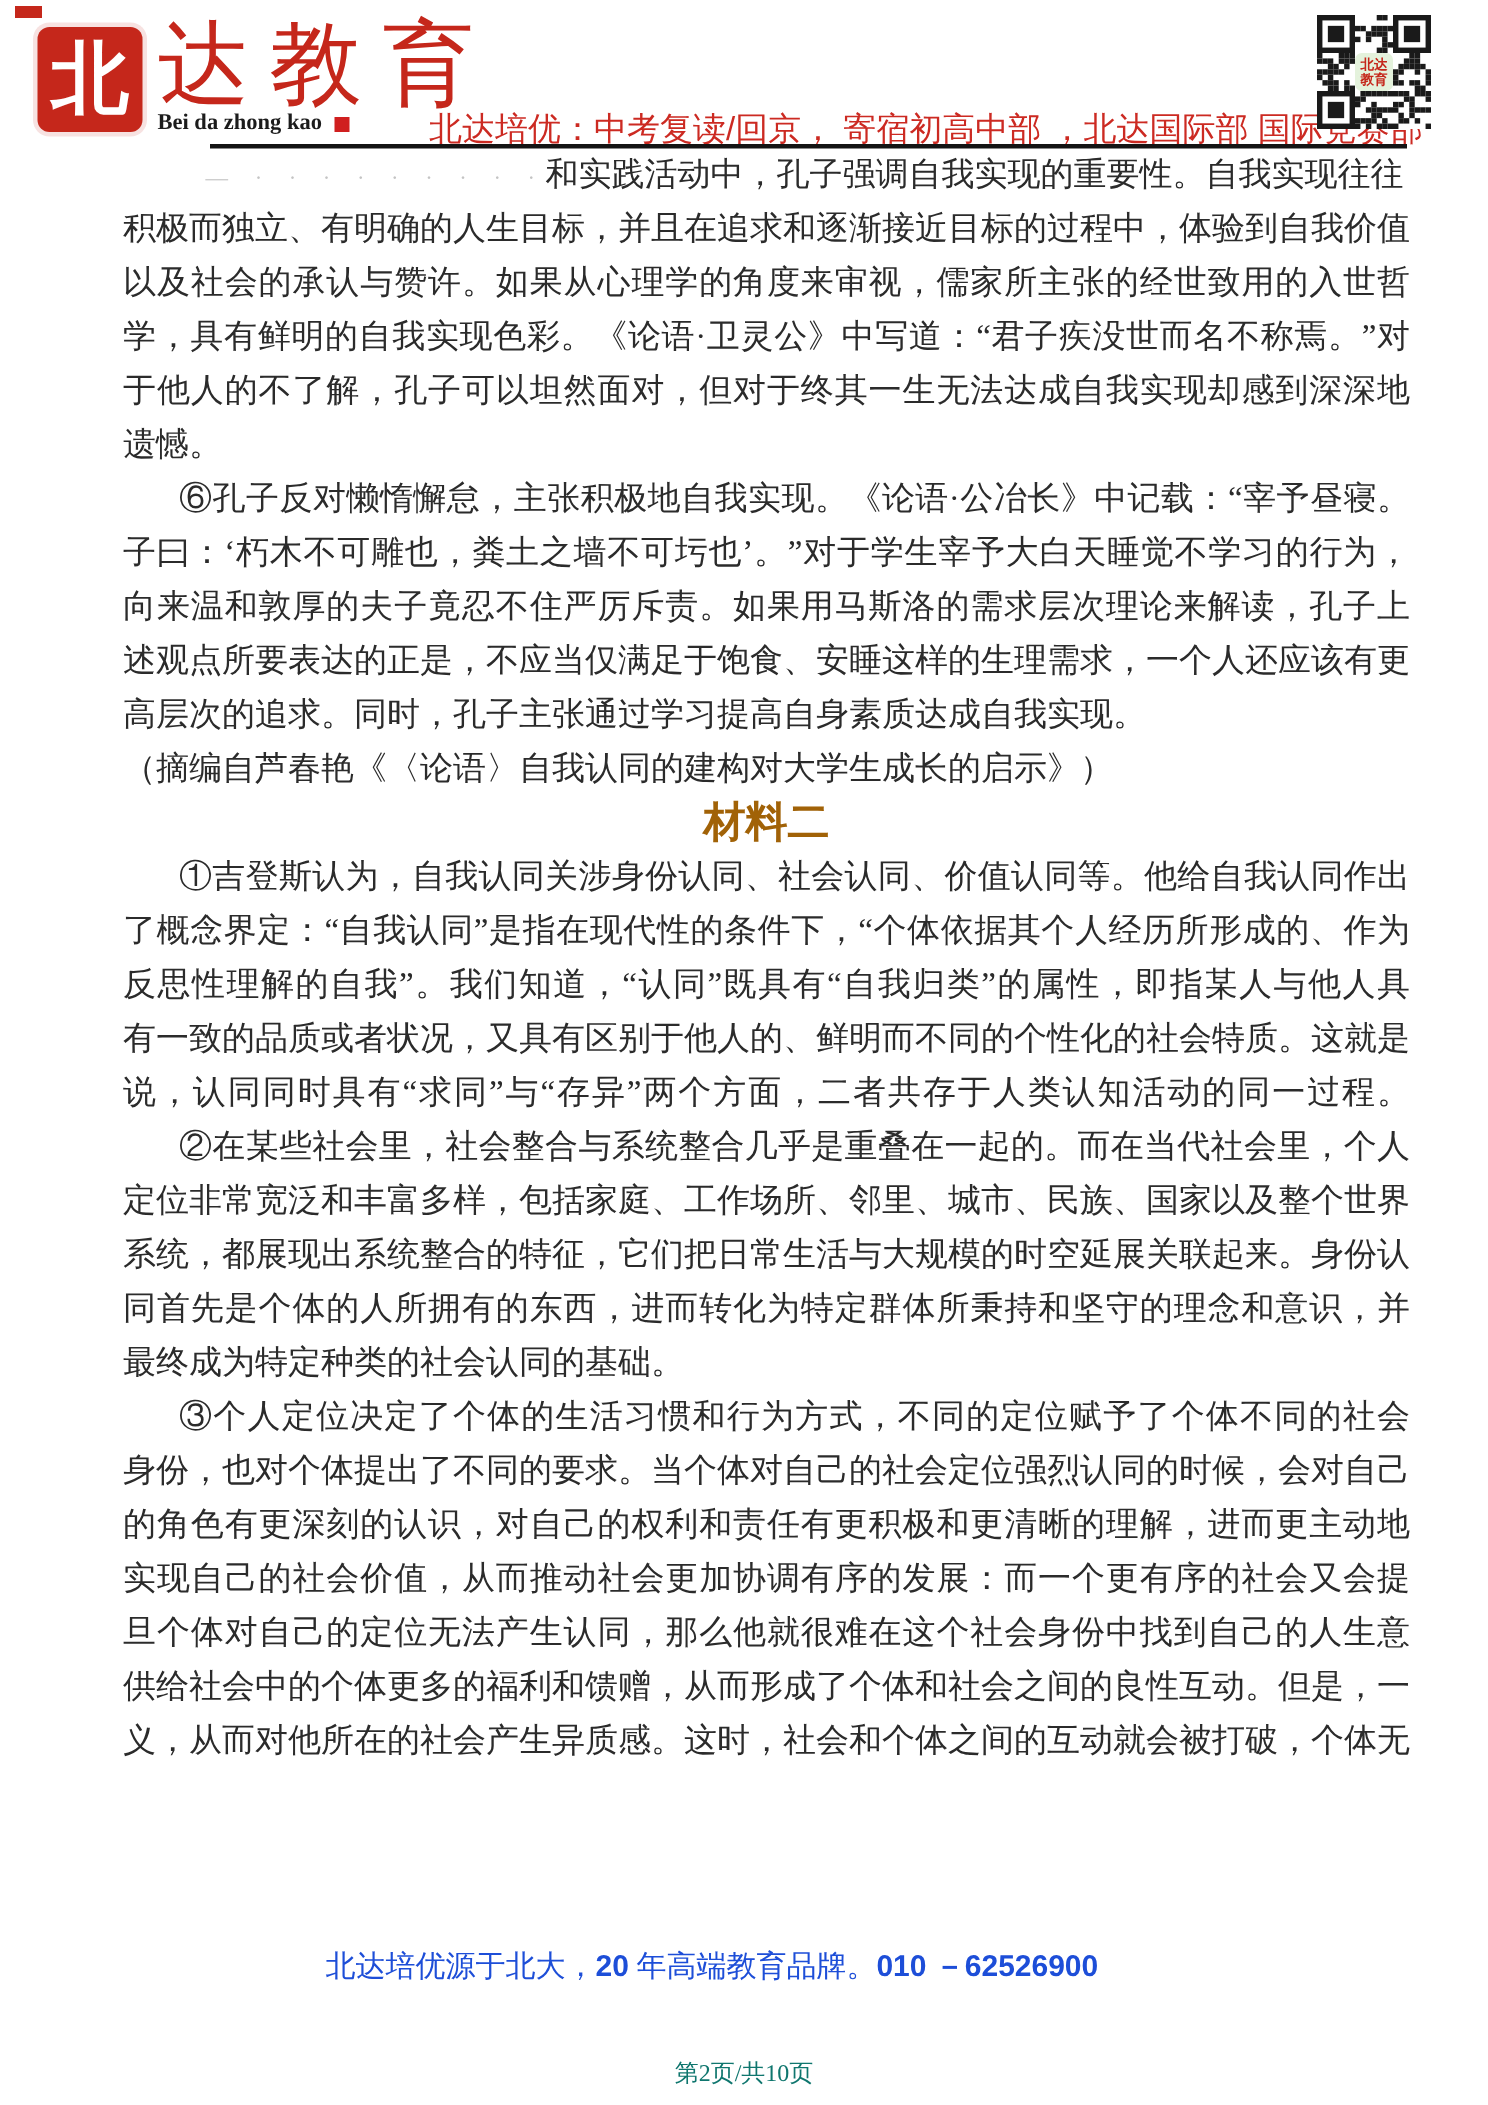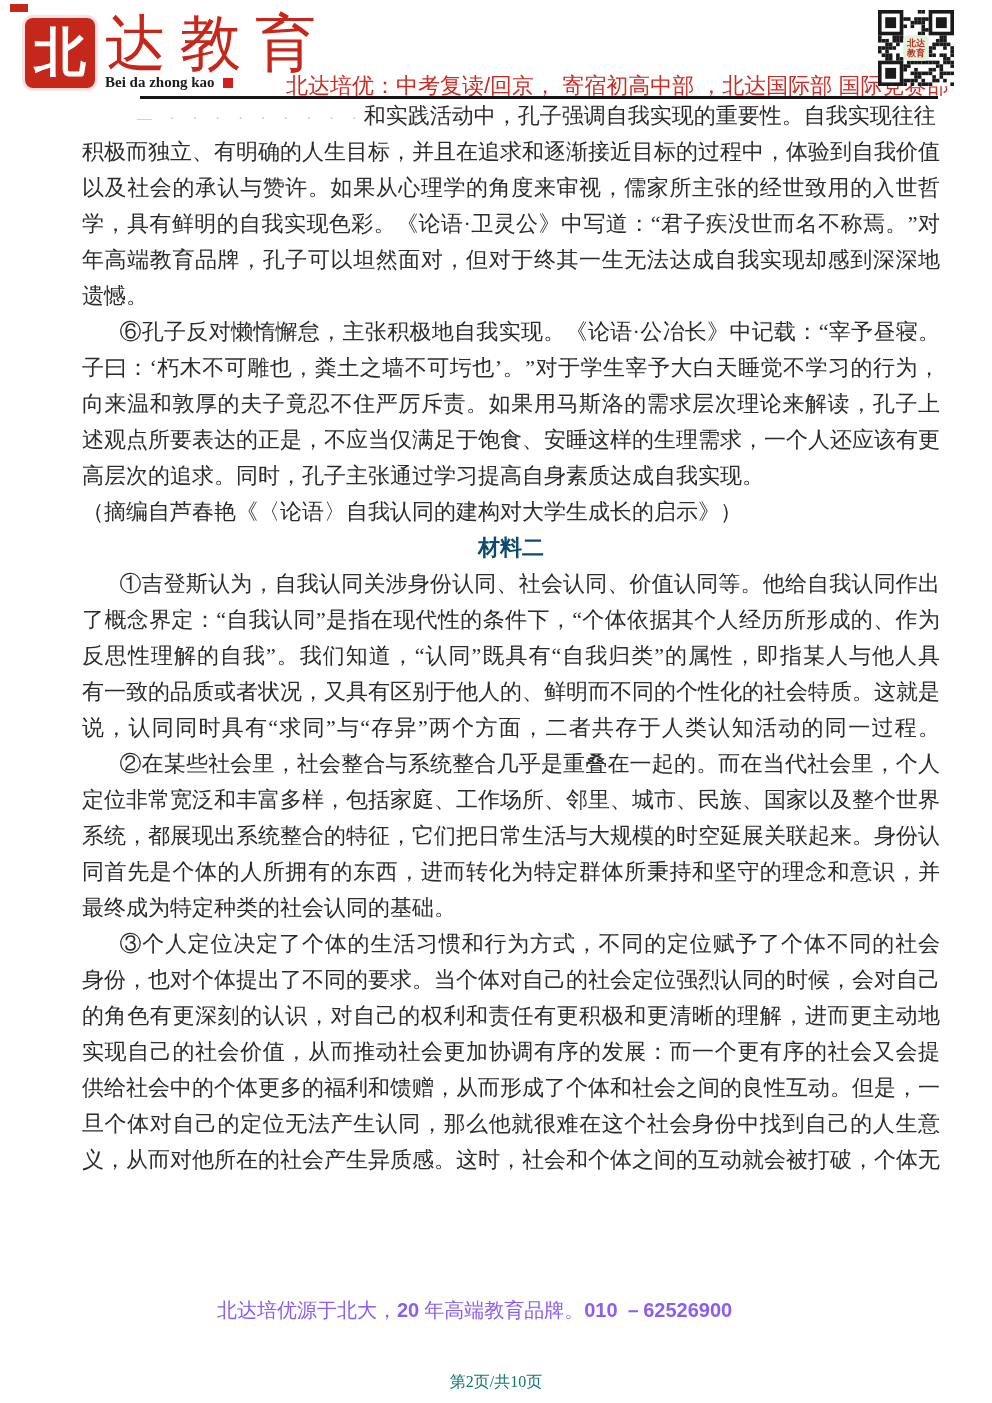--- a/index.html
+++ b/index.html
@@ -23,25 +23,25 @@
   .qr{position:absolute;left:878px;top:10px;width:76px;height:76px;}
 
   
   .body-text{position:absolute;left:82px;top:98px;width:858px;font-size:22px;line-height:36px;}
   .tline{height:36px;overflow:hidden;}
   .fill{text-align:justify;text-align-last:justify;}
   .indent{text-indent:1.7em;}
   .flexline{display:flex;justify-content:space-between;align-items:baseline;}
   .remnant-marks{color:#c4c4c4;font-size:15px;letter-spacing:7px;margin-left:55px;white-space:nowrap;}
   .attribution{text-align:left;padding-right:1.5em;}
-  .heading{text-align:center;font-weight:bold;font-size:22px;
-           font-family:"Liberation Sans","DejaVu Sans",sans-serif;color:#0c4a6e;}
+  .heading{text-align:center;font-weight:bold;font-size:28px;
+           font-family:"Liberation Sans","DejaVu Sans",sans-serif;color:#a16207;}
 
   
-  .footer-promo{position:absolute;left:217px;top:1297px;font-size:20px;color:#8b5cf6;white-space:nowrap;
+  .footer-promo{position:absolute;left:217px;top:1297px;font-size:20px;color:#1d4ed8;white-space:nowrap;
                 font-family:"Liberation Serif","DejaVu Serif",serif;}
   .footer-promo .b{font-weight:bold;font-family:"Liberation Sans","DejaVu Sans",sans-serif;}
   .page-num{position:absolute;left:0;top:1372px;width:100%;text-align:center;font-size:16px;color:#0f766e;}
 </style>
 </head>
 <body>
 
 <div class="page">
 
   <div class="scan-mark"></div>
@@ -201,21 +201,21 @@
       </svg></div>
 
   <div class="body-text" id="docBody">
       <div class="tline flexline">
         <span class="remnant-marks">—  ·   ·   ·   ·   ·   ·   ·   ·   ·</span>
         <span>和实践活动中，孔子强调自我实现的重要性。自我实现往往表现为</span>
       </div>
       <div class="tline fill">积极而独立、有明确的人生目标，并且在追求和逐渐接近目标的过程中，体验到自我价值</div>
       <div class="tline fill">以及社会的承认与赞许。如果从心理学的角度来审视，儒家所主张的经世致用的入世哲</div>
       <div class="tline fill">学，具有鲜明的自我实现色彩。《论语·卫灵公》中写道：“君子疾没世而名不称焉。”对</div>
-      <div class="tline fill">年高端教育品牌，孔子可以坦然面对，但对于终其一生无法达成自我实现却感到深深地</div>
+      <div class="tline fill">于他人的不了解，孔子可以坦然面对，但对于终其一生无法达成自我实现却感到深深地</div>
       <div class="tline">遗憾。</div>
       <div class="tline fill indent">⑥孔子反对懒惰懈怠，主张积极地自我实现。《论语·公冶长》中记载：“宰予昼寝。</div>
       <div class="tline fill">子曰：‘朽木不可雕也，粪土之墙不可圬也’。”对于学生宰予大白天睡觉不学习的行为，</div>
       <div class="tline fill">向来温和敦厚的夫子竟忍不住严厉斥责。如果用马斯洛的需求层次理论来解读，孔子上</div>
       <div class="tline fill">述观点所要表达的正是，不应当仅满足于饱食、安睡这样的生理需求，一个人还应该有更</div>
       <div class="tline">高层次的追求。同时，孔子主张通过学习提高自身素质达成自我实现。</div>
       <div class="tline attribution">（摘编自芦春艳《〈论语〉自我认同的建构对大学生成长的启示》）</div>
       <div class="tline heading">材料二</div>
       <div class="tline fill indent">①吉登斯认为，自我认同关涉身份认同、社会认同、价值认同等。他给自我认同作出</div>
       <div class="tline fill">了概念界定：“自我认同”是指在现代性的条件下，“个体依据其个人经历所形成的、作为</div>
@@ -224,21 +224,21 @@
       <div class="tline fill">说，认同同时具有“求同”与“存异”两个方面，二者共存于人类认知活动的同一过程。</div>
       <div class="tline fill indent">②在某些社会里，社会整合与系统整合几乎是重叠在一起的。而在当代社会里，个人</div>
       <div class="tline fill">定位非常宽泛和丰富多样，包括家庭、工作场所、邻里、城市、民族、国家以及整个世界</div>
       <div class="tline fill">系统，都展现出系统整合的特征，它们把日常生活与大规模的时空延展关联起来。身份认</div>
       <div class="tline fill">同首先是个体的人所拥有的东西，进而转化为特定群体所秉持和坚守的理念和意识，并</div>
       <div class="tline">最终成为特定种类的社会认同的基础。</div>
       <div class="tline fill indent">③个人定位决定了个体的生活习惯和行为方式，不同的定位赋予了个体不同的社会</div>
       <div class="tline fill">身份，也对个体提出了不同的要求。当个体对自己的社会定位强烈认同的时候，会对自己</div>
       <div class="tline fill">的角色有更深刻的认识，对自己的权利和责任有更积极和更清晰的理解，进而更主动地</div>
       <div class="tline fill">实现自己的社会价值，从而推动社会更加协调有序的发展：而一个更有序的社会又会提</div>
+      <div class="tline fill">旦个体对自己的定位无法产生认同，那么他就很难在这个社会身份中找到自己的人生意</div>
       <div class="tline fill">供给社会中的个体更多的福利和馈赠，从而形成了个体和社会之间的良性互动。但是，一</div>
-      <div class="tline fill">旦个体对自己的定位无法产生认同，那么他就很难在这个社会身份中找到自己的人生意</div>
       <div class="tline fill">义，从而对他所在的社会产生异质感。这时，社会和个体之间的互动就会被打破，个体无</div>
     </div>
 
   <div class="footer-promo" id="promo"><span>北达培优源于北大，</span><span class="b">20</span><span> 年高端教育品牌。</span><span class="b">010 －62526900</span></div>
   <div class="page-num">第2页/共10页</div>
 
 </div>
 
 </body></html>

